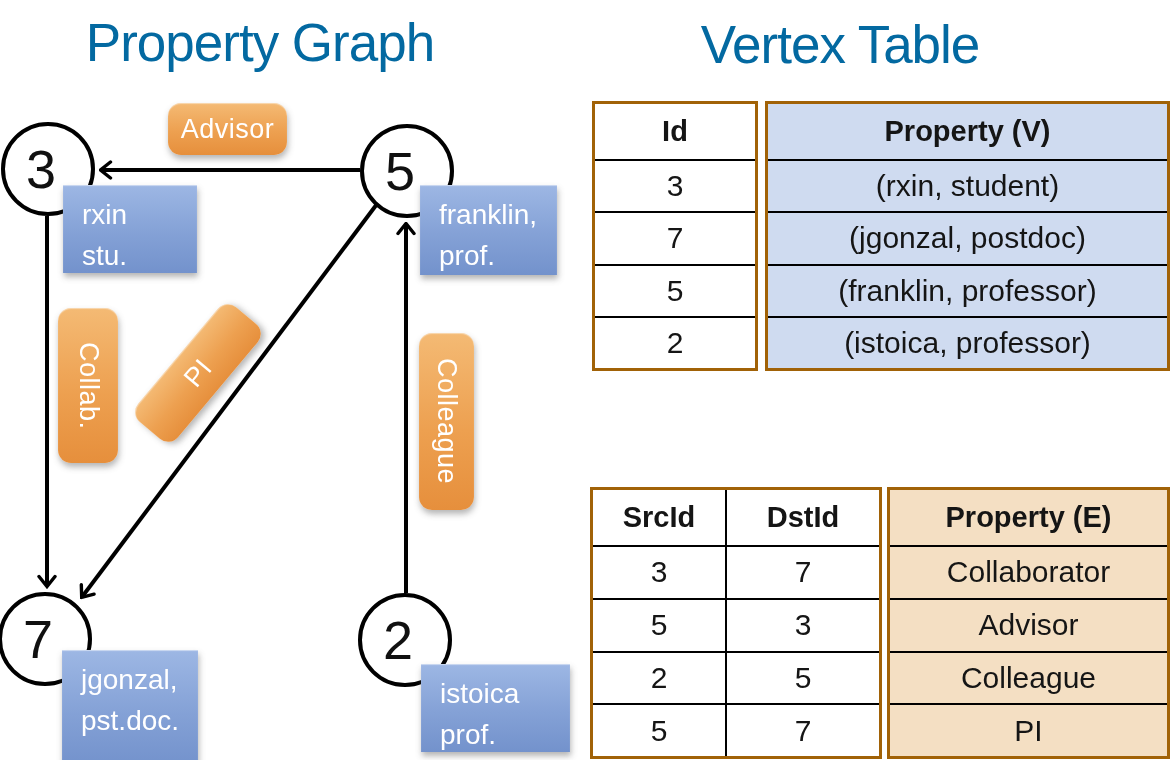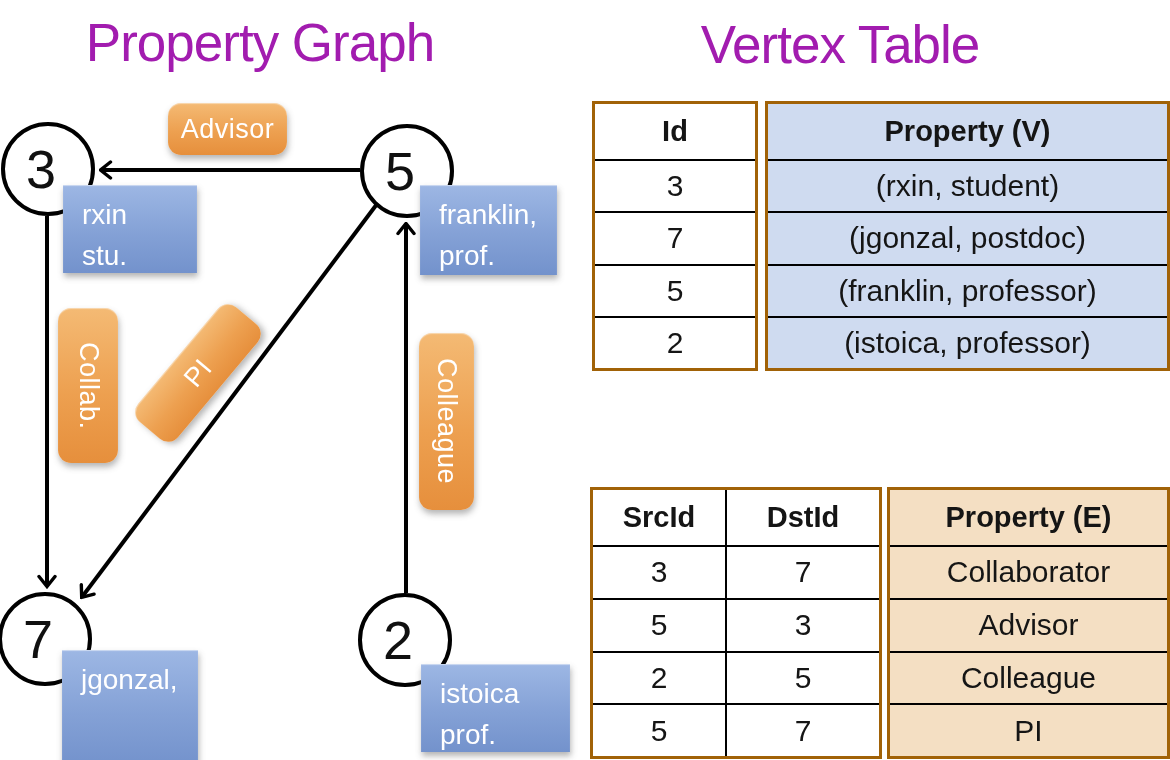--- a/index.html
+++ b/index.html
@@ -1,21 +1,21 @@
 <!DOCTYPE html>
 <html><head>
 <meta charset="utf-8">
 <style>
   html,body { margin:0; padding:0; background:#ffffff; }
   .slide {
     position:relative; width:1170px; height:760px; background:#ffffff;
     font-family:"Liberation Sans", sans-serif; overflow:hidden;
   }
   .big-title {
-    position:absolute; text-align:center; color:#a21caf;
+    position:absolute; text-align:center; color:#0369a1;
     font-size:53px; font-weight:400; letter-spacing:-1px; white-space:nowrap;
   }
   #pg-title   { left:0;   top:12px;  width:520px; }
   #vt-title   { left:585px; top:14px;  width:510px; }
   #et-title   { left:585px; top:398px; width:510px; }
 
   
   #edges { position:absolute; left:0; top:0; z-index:1; }
   .vertex {
     position:absolute; width:86px; height:86px; border:4px solid #000;
@@ -123,20 +123,21 @@
   <div class="vbox" id="box-rxin">
     <div>rxin</div>
     <div>stu.</div>
   </div>
   <div class="vbox" id="box-franklin">
     <div>franklin,</div>
     <div>prof.</div>
   </div>
   <div class="vbox" id="box-jgonzal">
     <div>jgonzal,</div>
+    <div>pst.doc.</div>
   </div>
   <div class="vbox" id="box-istoica">
     <div>istoica</div>
     <div>prof.</div>
   </div>
 
   <div class="tblcol" id="vt-id">
     <div class="cell hdr">Id</div>
     <div class="cell idcell">3</div>
     <div class="cell idcell">7</div>

